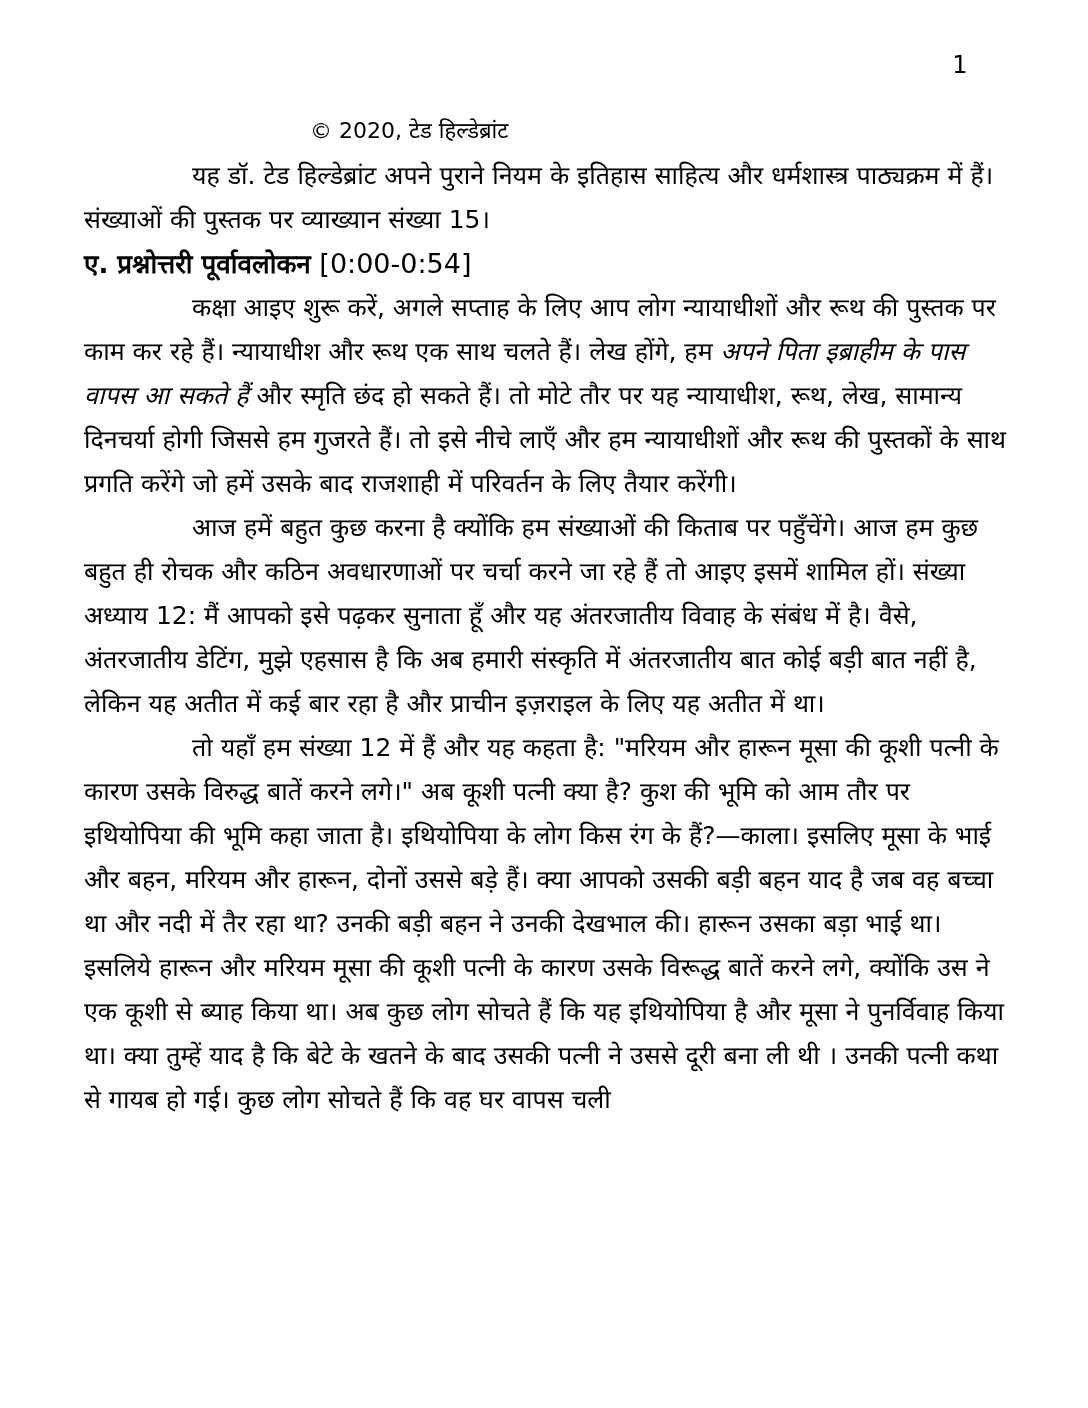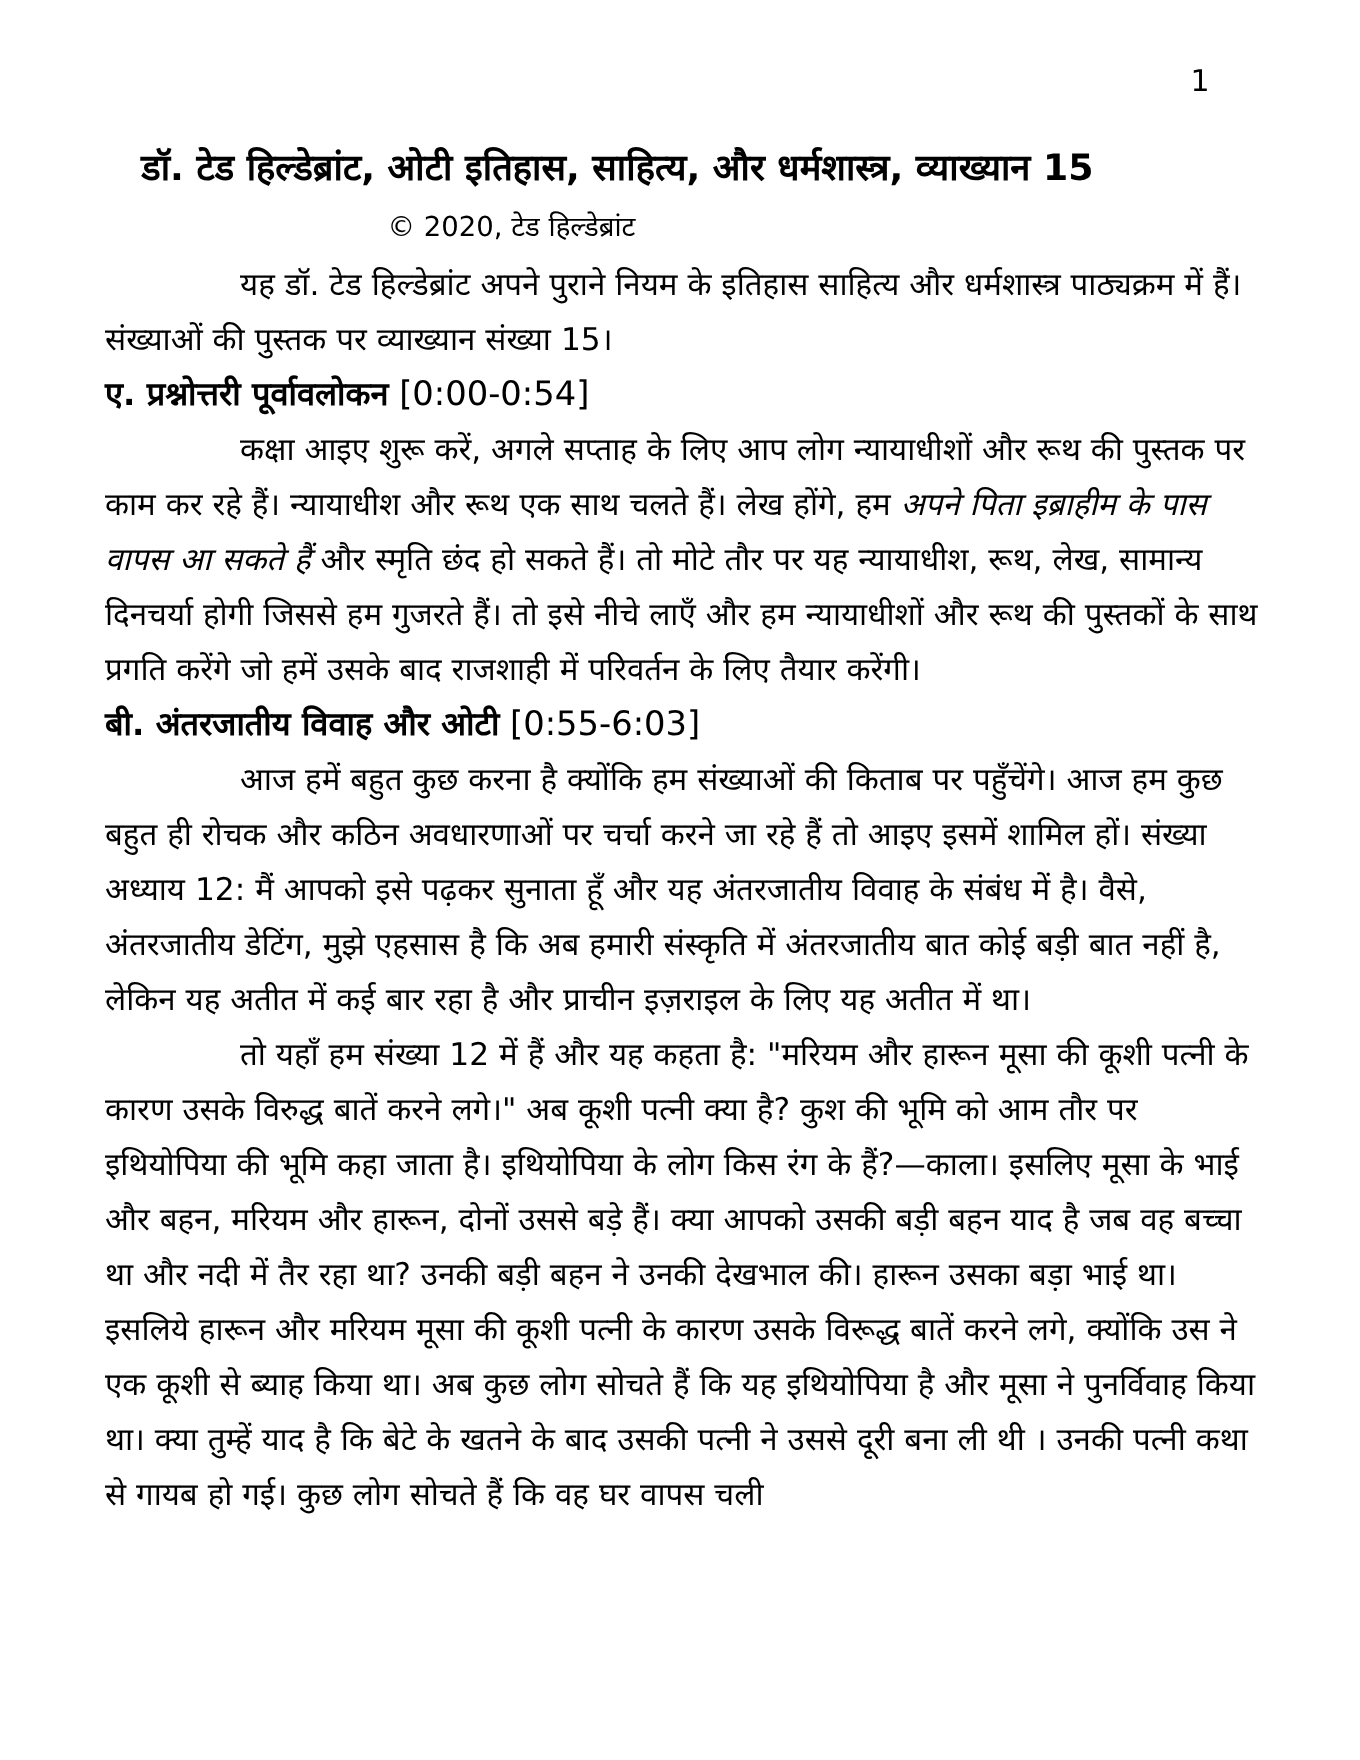--- a/index.html
+++ b/index.html
@@ -59,24 +59,22 @@
   }
   .italic { font-style: italic; }
 </style>
 </head>
 <body>
 
 <div class="page">
   <div class="page-number">1</div>
 
   <div class="doc">
-    <h1 class="doc-title">डॉ. टेड हिल्डेब्रांट, ओटी इतिहास, साहित्य, और धर्मशास्त्र, व्याख्यान 15</h1>
     <div class="copyright">© 2020, टेड हिल्डेब्रांट</div>
     <div id="doc-content">
         <p class="para"><span>यह डॉ. टेड हिल्डेब्रांट अपने पुराने नियम के इतिहास साहित्य और धर्मशास्त्र पाठ्यक्रम में हैं। संख्याओं की पुस्तक पर व्याख्यान संख्या 15।</span></p>
         <h2 class="heading"><span>ए. प्रश्नोत्तरी पूर्वावलोकन</span><span class="heading-time"> [0:00-0:54]</span></h2>
         <p class="para"><span>कक्षा आइए शुरू करें, अगले सप्ताह के लिए आप लोग न्यायाधीशों और रूथ की पुस्तक पर काम कर रहे हैं। न्यायाधीश और रूथ एक साथ चलते हैं। लेख होंगे, हम </span><span class="italic">अपने पिता इब्राहीम के पास वापस आ सकते हैं</span><span> और स्मृति छंद हो सकते हैं। तो मोटे तौर पर यह न्यायाधीश, रूथ, लेख, सामान्य दिनचर्या होगी जिससे हम गुजरते हैं। तो इसे नीचे लाएँ और हम न्यायाधीशों और रूथ की पुस्तकों के साथ प्रगति करेंगे जो हमें उसके बाद राजशाही में परिवर्तन के लिए तैयार करेंगी।</span></p>
-        <h2 class="heading"><span>बी. अंतरजातीय विवाह और ओटी</span><span class="heading-time"> [0:55-6:03]</span></h2>
         <p class="para"><span>आज हमें बहुत कुछ करना है क्योंकि हम संख्याओं की किताब पर पहुँचेंगे। आज हम कुछ बहुत ही रोचक और कठिन अवधारणाओं पर चर्चा करने जा रहे हैं तो आइए इसमें शामिल हों। संख्या अध्याय 12: मैं आपको इसे पढ़कर सुनाता हूँ और यह अंतरजातीय विवाह के संबंध में है। वैसे, अंतरजातीय डेटिंग, मुझे एहसास है कि अब हमारी संस्कृति में अंतरजातीय बात कोई बड़ी बात नहीं है, लेकिन यह अतीत में कई बार रहा है और प्राचीन इज़राइल के लिए यह अतीत में था।</span></p>
         <p class="para"><span>तो यहाँ हम संख्या 12 में हैं और यह कहता है: "मरियम और हारून मूसा की कूशी पत्नी के कारण उसके विरुद्ध बातें करने लगे।" अब कूशी पत्नी क्या है? कुश की भूमि को आम तौर पर इथियोपिया की भूमि कहा जाता है। इथियोपिया के लोग किस रंग के हैं?—काला। इसलिए मूसा के भाई और बहन, मरियम और हारून, दोनों उससे बड़े हैं। क्या आपको उसकी बड़ी बहन याद है जब वह बच्चा था और नदी में तैर रहा था? उनकी बड़ी बहन ने उनकी देखभाल की। हारून उसका बड़ा भाई था। इसलिये हारून और मरियम मूसा की कूशी पत्नी के कारण उसके विरूद्ध बातें करने लगे, क्योंकि उस ने एक कूशी से ब्याह किया था। अब कुछ लोग सोचते हैं कि यह इथियोपिया है और मूसा ने पुनर्विवाह किया था। क्या तुम्हें याद है कि बेटे के खतने के बाद उसकी पत्नी ने उससे दूरी बना ली थी । उनकी पत्नी कथा से गायब हो गई। कुछ लोग सोचते हैं कि वह घर वापस चली</span></p>
       </div>
   </div>
 </div>
 
 </body></html>

